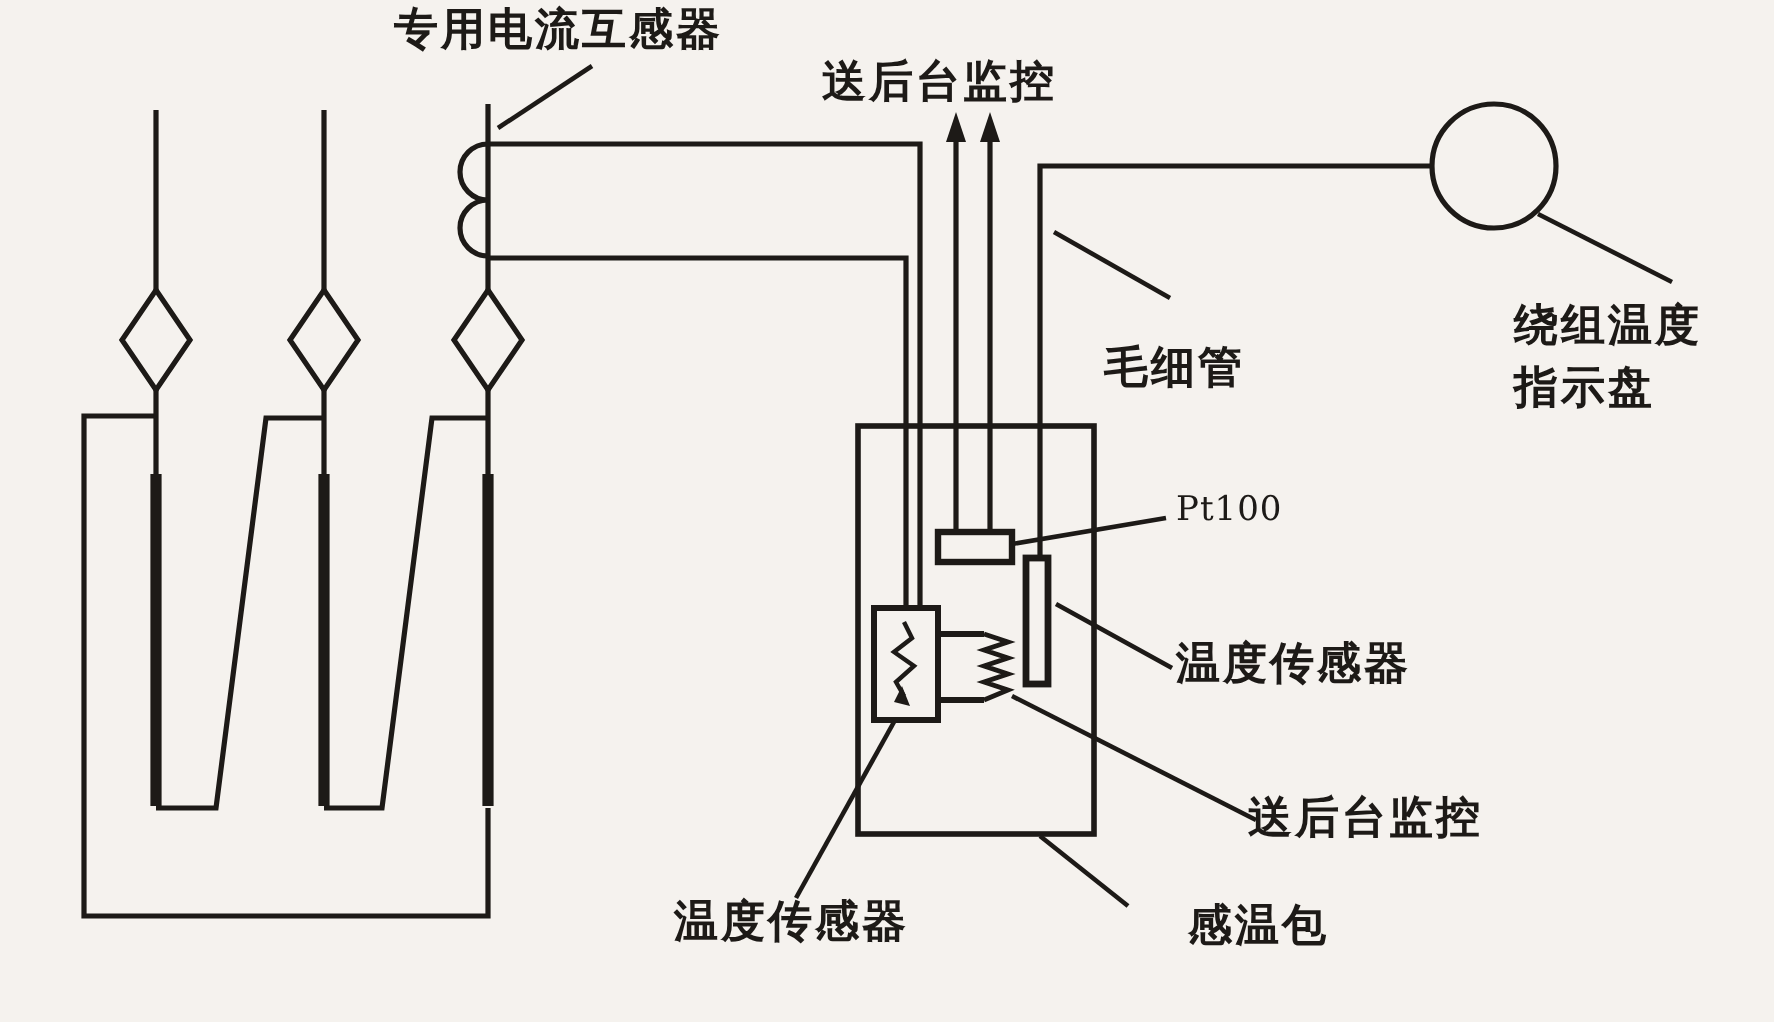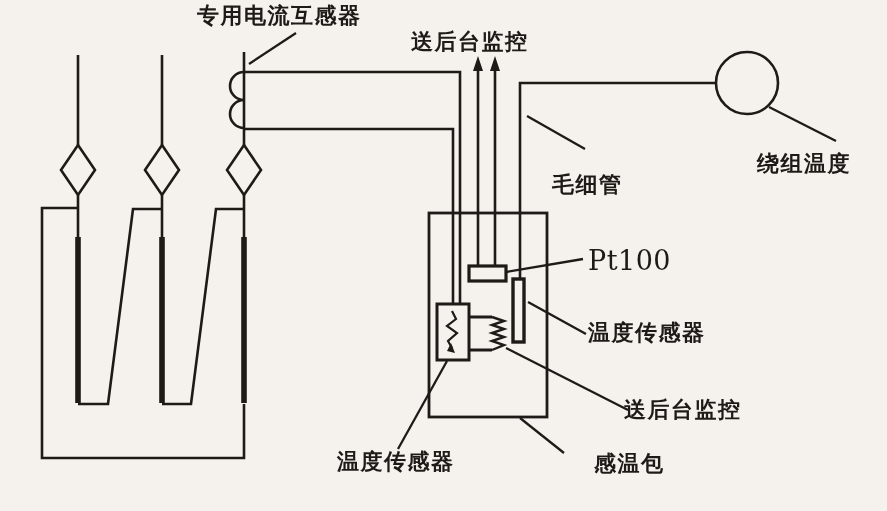--- a/index.html
+++ b/index.html
@@ -22,21 +22,21 @@
     font-weight:600;
     font-size:22px;
     letter-spacing:1.5px;
     white-space:nowrap;
     line-height:1.1;
     user-select:none;
   }
   .lbl-serif{
     font-family:"DejaVu Serif","Liberation Serif",serif;
     font-weight:500;
-    font-size:27px;
+    font-size:17px;
     letter-spacing:0.5px;
   }
   .lbl-center{line-height:31px;}
   .lbl-center span{display:block;}
 </style>
 </head>
 <body>
 
 <div class="stage">
 
@@ -108,20 +108,21 @@
   </svg>
 
   <div class="lbl" style="left:197px;top:4px;">专用电流互感器</div>
 
   <div class="lbl" style="left:411px;top:30px;">送后台监控</div>
 
   <div class="lbl" style="left:552px;top:158px;margin-top:15px;">毛细管</div>
 
   <div class="lbl lbl-center" style="left:757px;top:148px;width:130px;">
     <span>绕组温度</span>
+    <span>指示盘</span>
   </div>
 
   <div class="lbl lbl-serif" style="left:588px;top:246px;">Pt100</div>
 
   <div class="lbl" style="left:588px;top:321px;">温度传感器</div>
 
   <div class="lbl" style="left:624px;top:398px;">送后台监控</div>
 
   <div class="lbl" style="left:337px;top:450px;">温度传感器</div>
 

